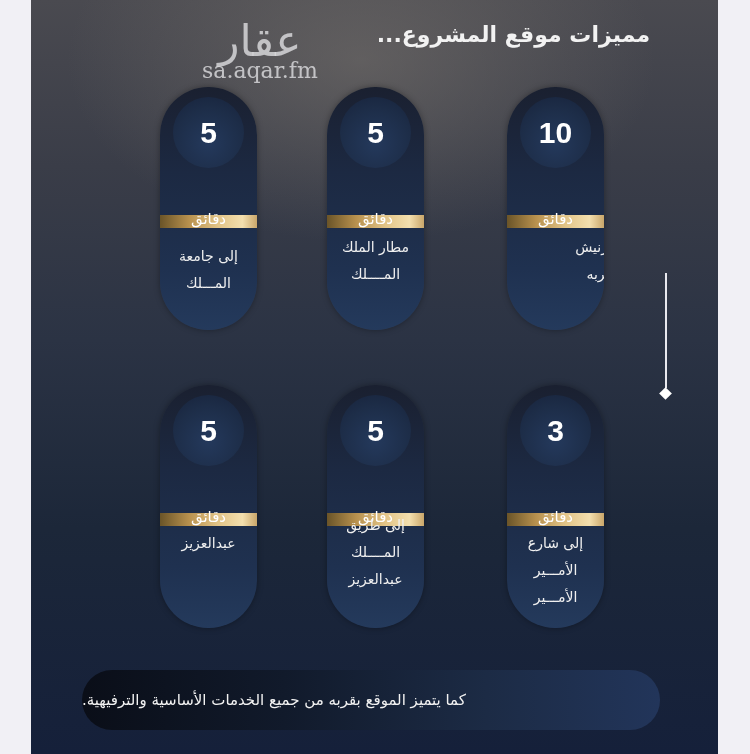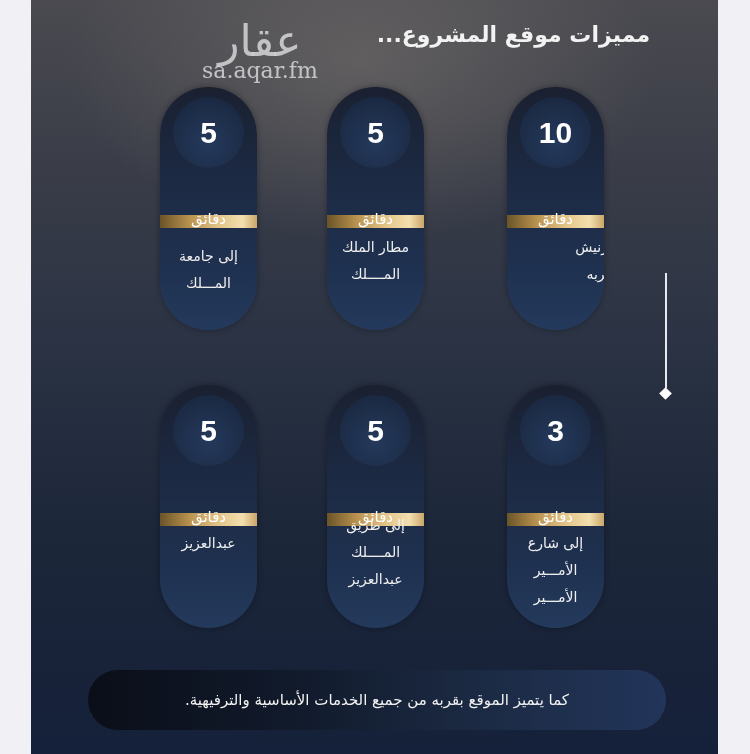--- a/index.html
+++ b/index.html
@@ -42,23 +42,23 @@
     position:absolute; left:0; width:97px; text-align:center; color:#fff;
     font-size:15px; direction:rtl;
   }
   .pill .dest {
     position:absolute; left:0; width:97px; text-align:center; color:#f0f0f0;
     font-size:14px; line-height:27px; direction:rtl;
   }
   .scroll-line { position:absolute; left:634px; top:273px; width:2px; height:115px; background:#e8e8ee; }
   .scroll-diamond { position:absolute; left:630px; top:389px; width:9px; height:9px; background:#fff; transform:rotate(45deg); }
   .footer-pill {
-    position:absolute; left:57px; top:670px; width:578px; height:60px; border-radius:30px;
+    position:absolute; left:51px; top:670px; width:578px; height:60px; border-radius:30px;
     background:linear-gradient(90deg, #0a0e18 0%, #111a2b 35%, #1c2b45 70%, #22355a 100%);
-    display:flex; align-items:center; justify-content:center;
+    display:flex; align-items:center; justify-content:flex-start;
   }
   .footer-pill .txt { color:#f2f2f2; font-size:15px; direction:rtl; }
 </style>
 </head>
 <body>
 
 <div class="poster">
 
   <div class="watermark">
     <div class="logo-ar">عقار</div>

